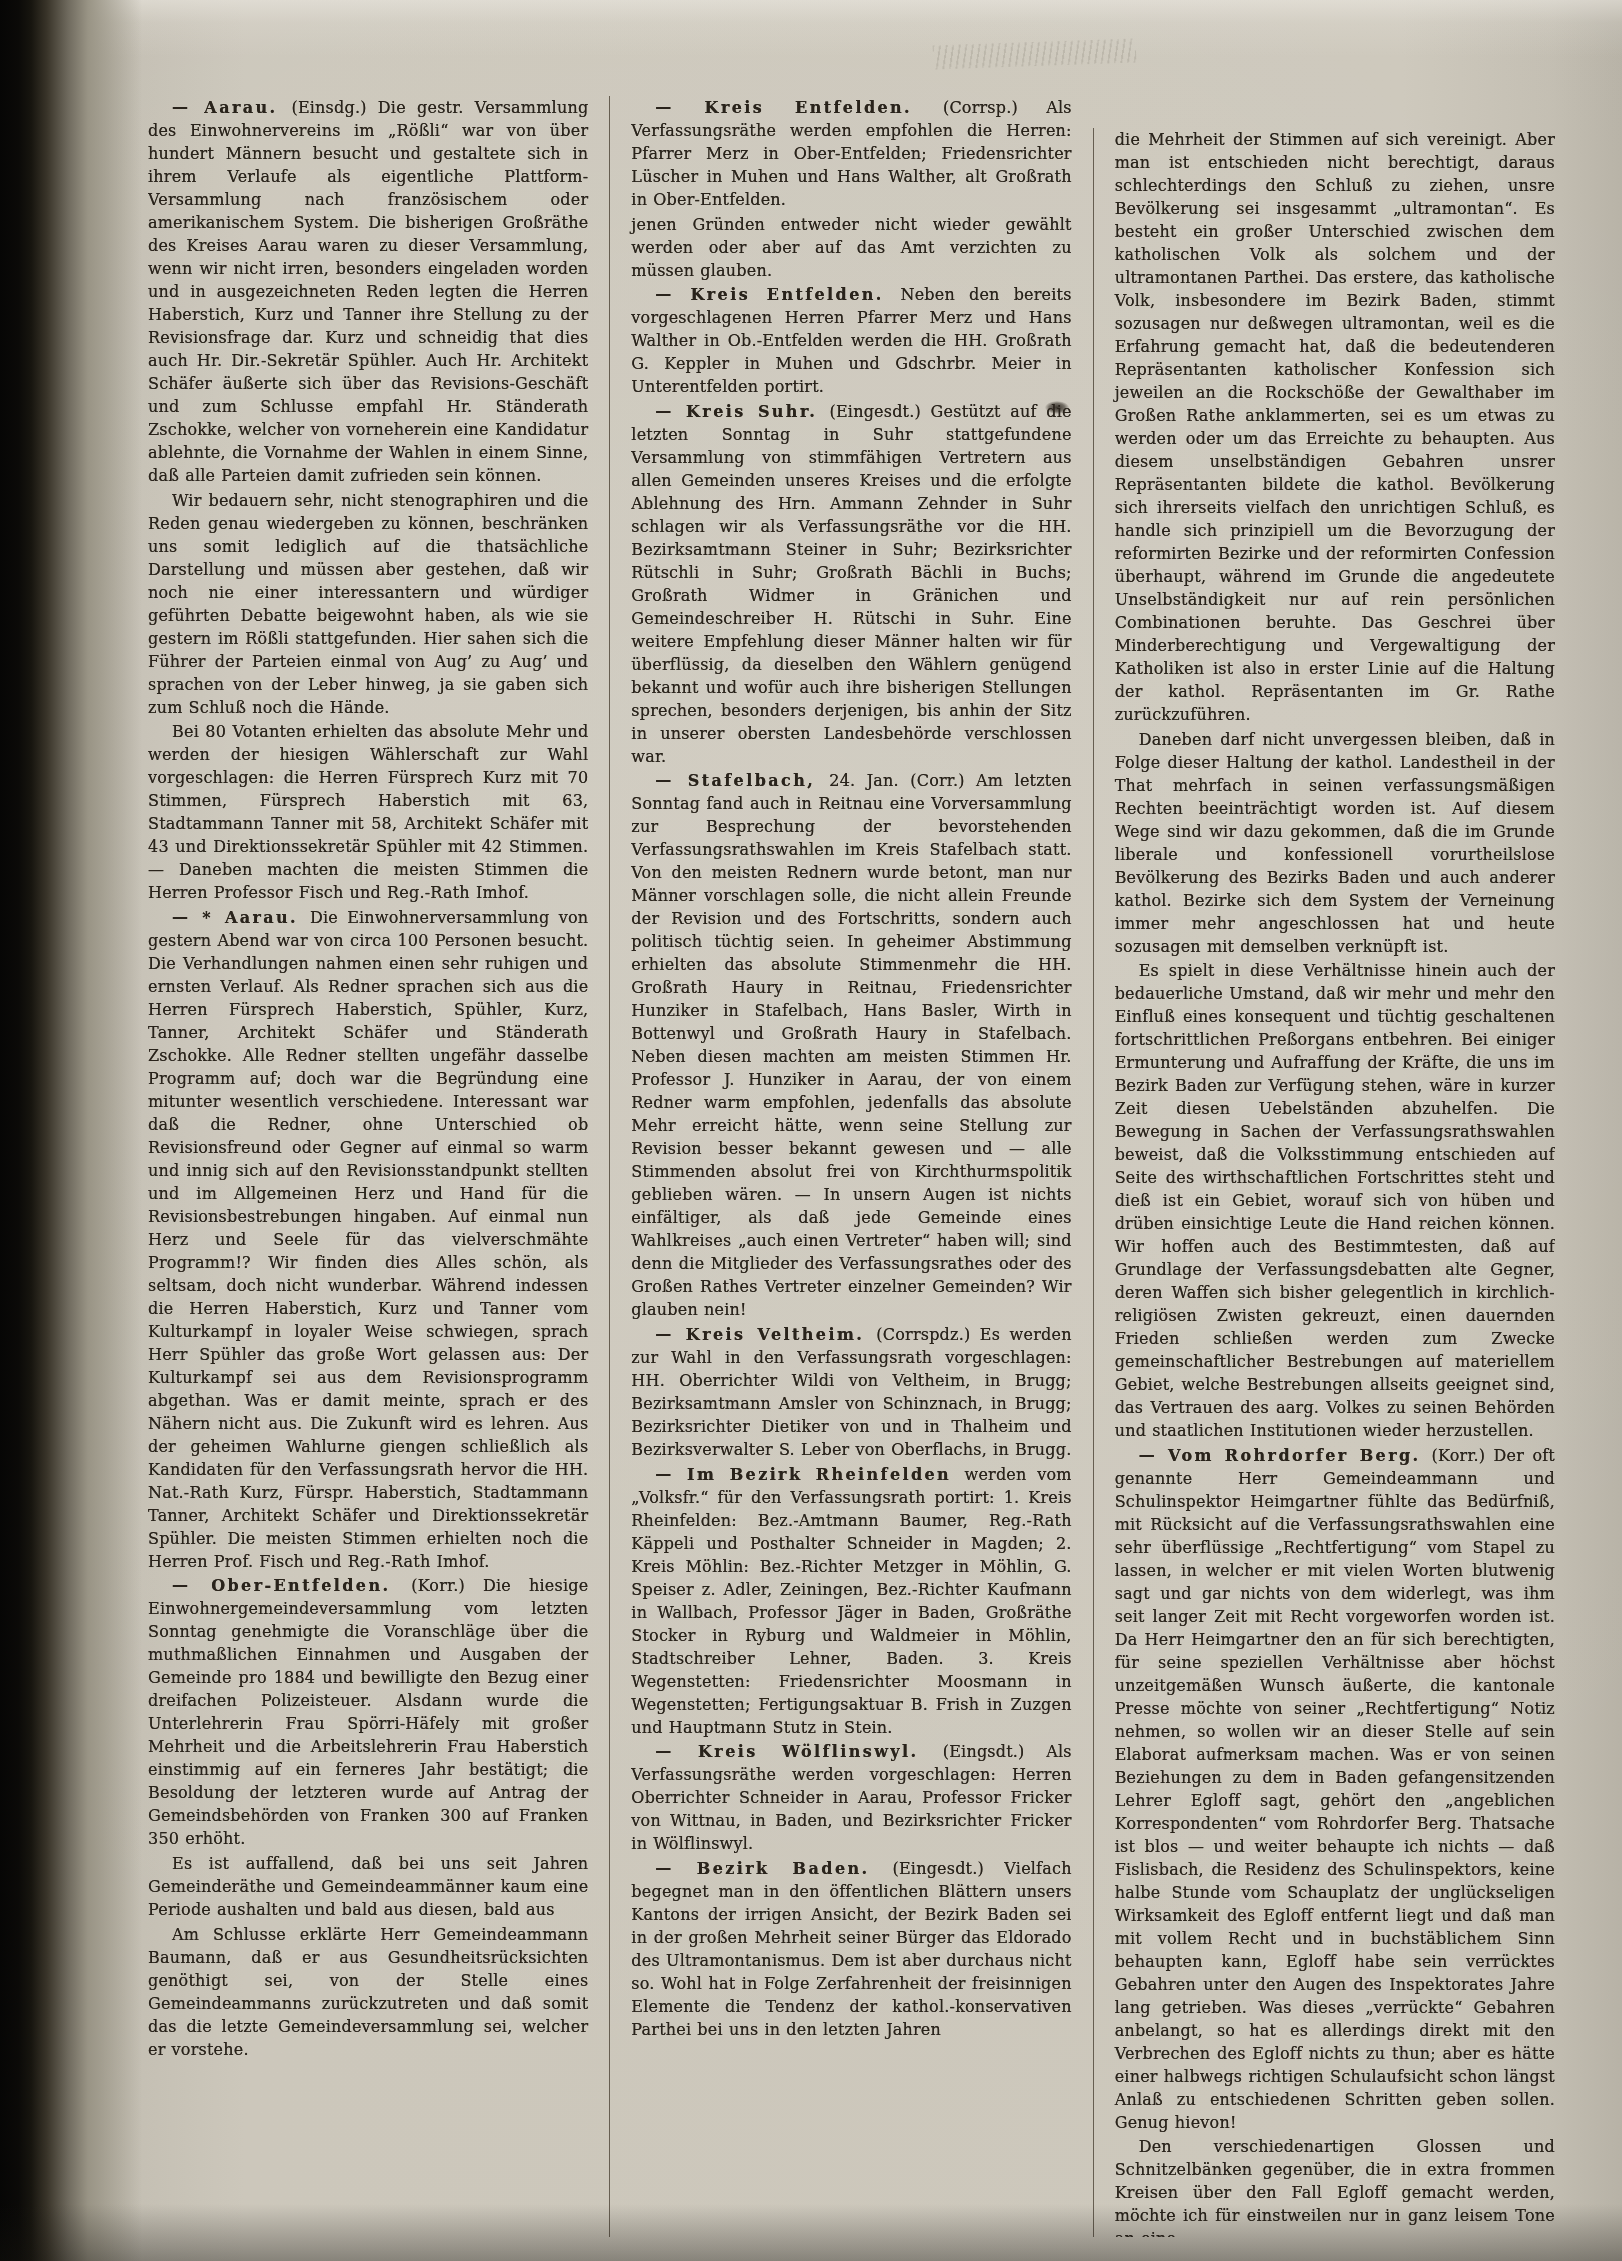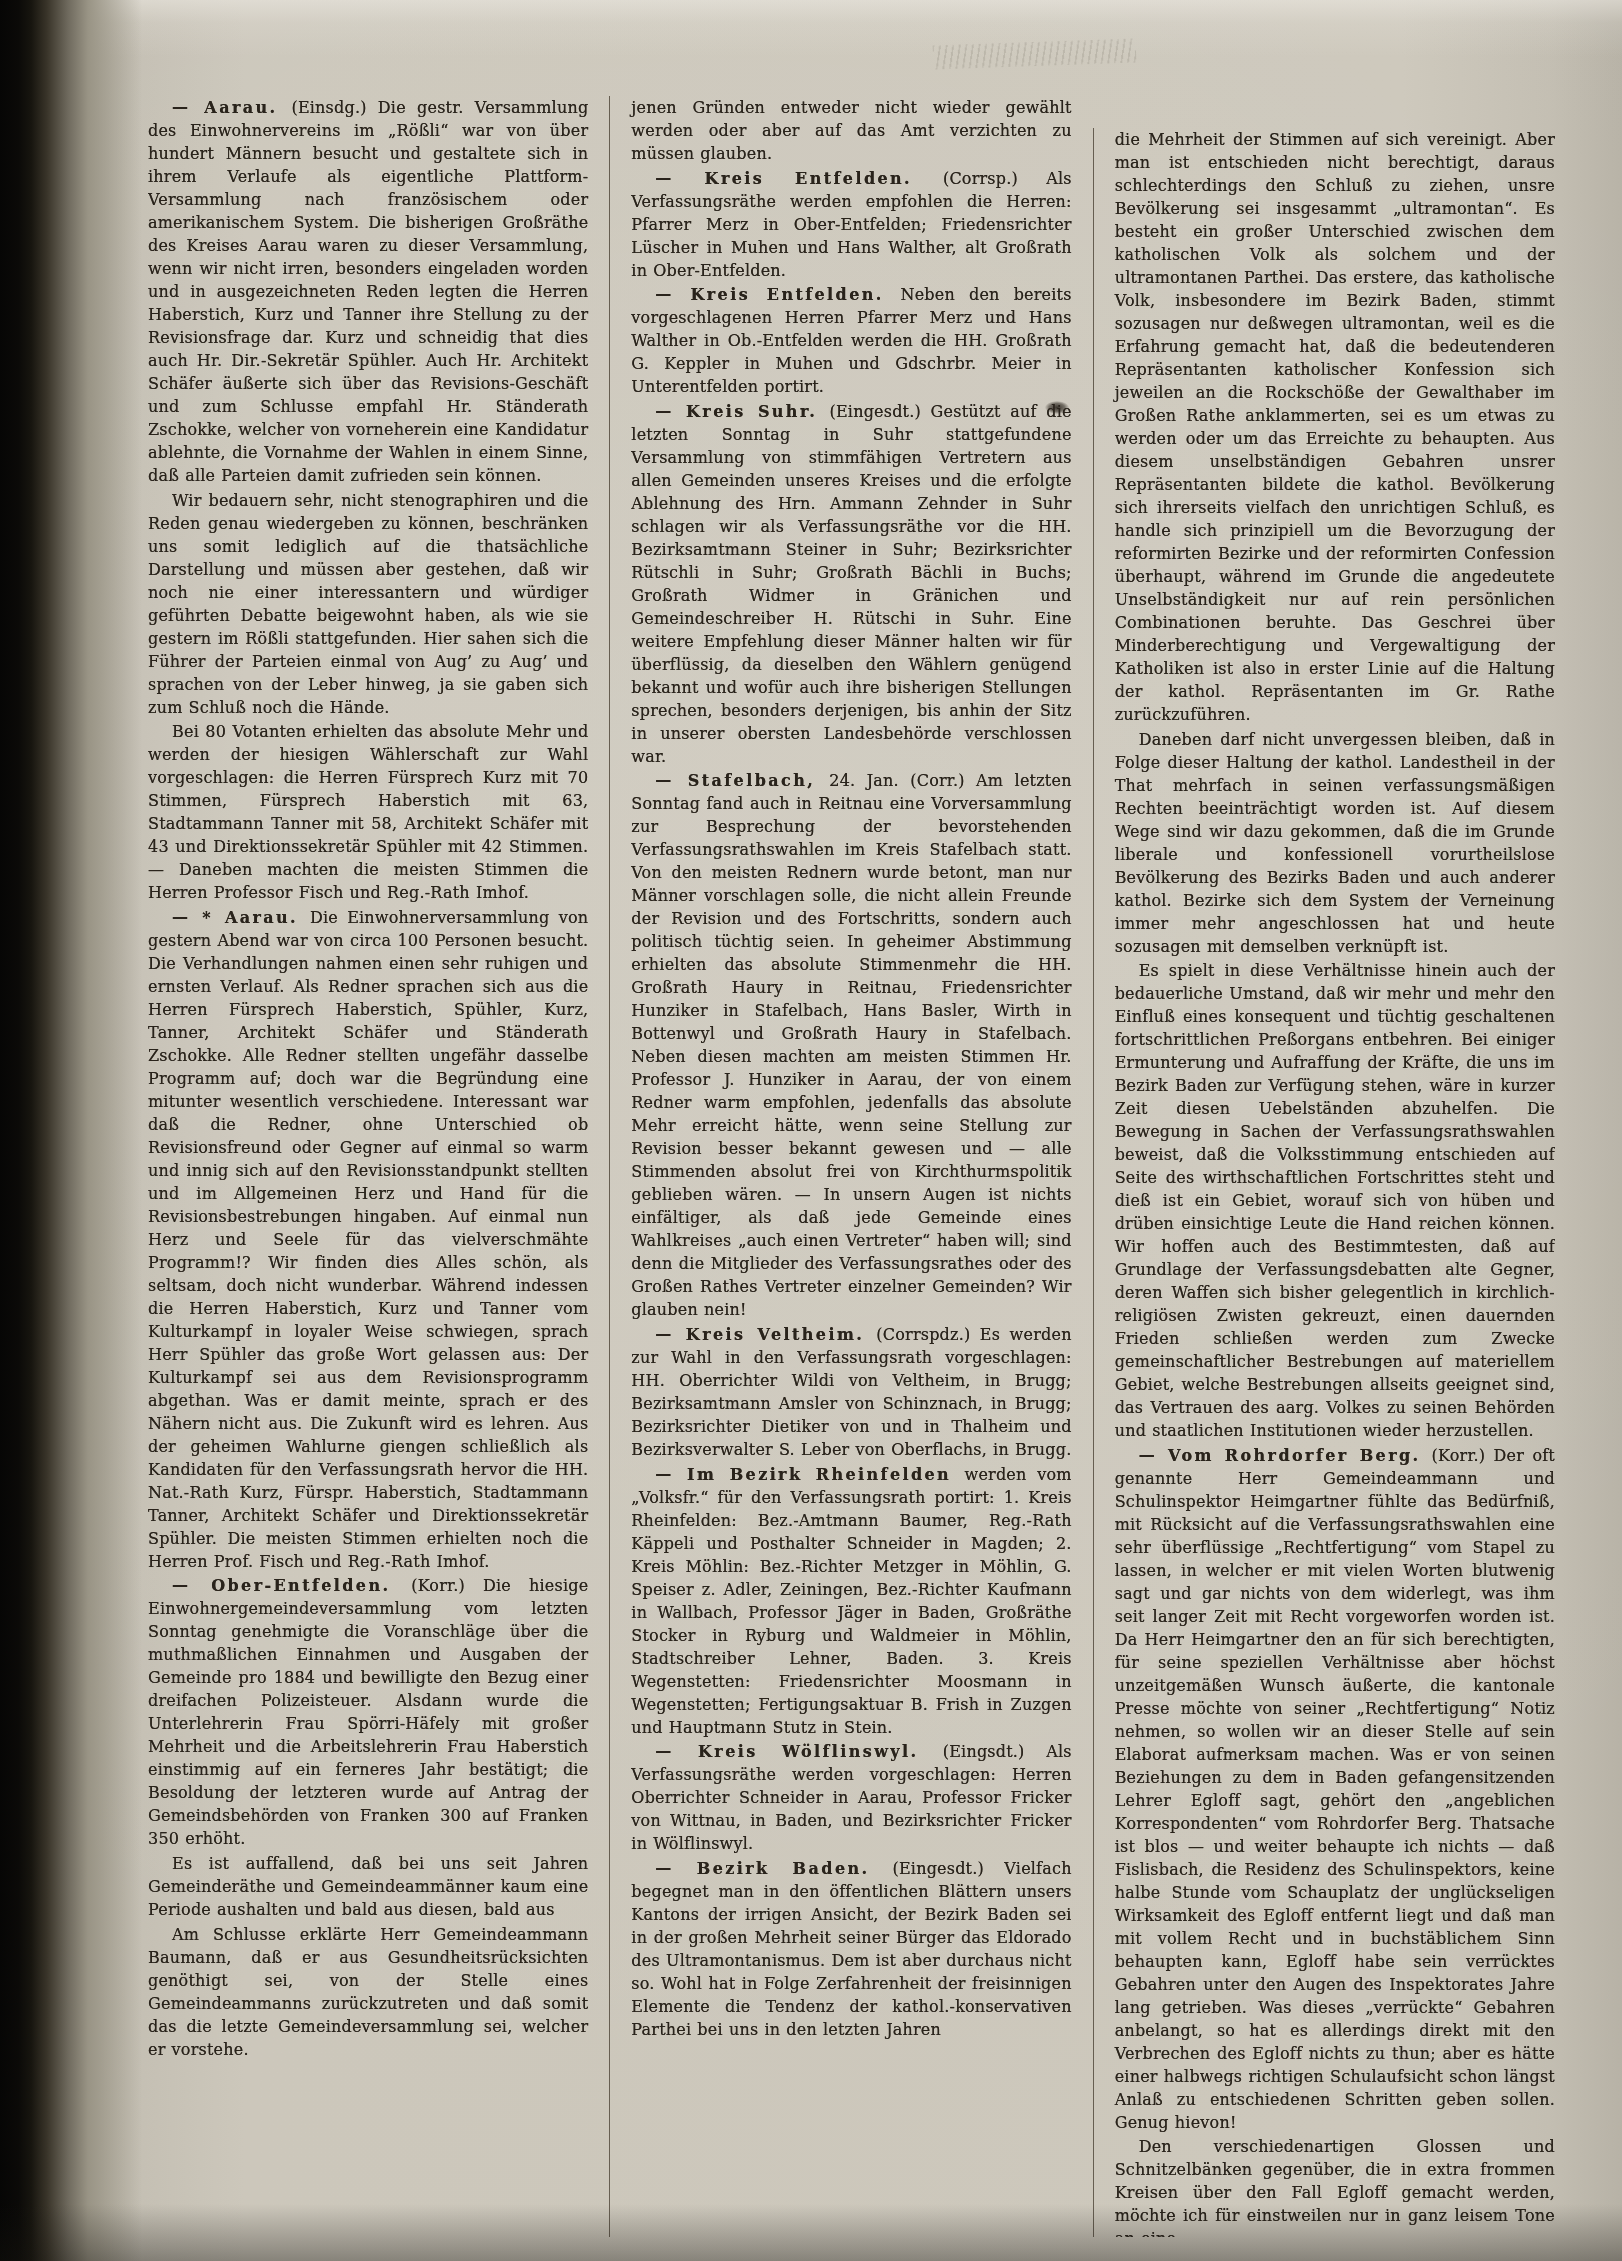--- a/index.html
+++ b/index.html
@@ -84,22 +84,22 @@
     <section class="col">
         <p class="para"><span class="lead">— Aarau. </span>(Einsdg.) Die gestr. Versammlung des Einwohnervereins im „Rößli“ war von über hundert Männern besucht und gestaltete sich in ihrem Verlaufe als eigentliche Plattform-Versammlung nach französischem oder amerikanischem System. Die bisherigen Großräthe des Kreises Aarau waren zu dieser Versammlung, wenn wir nicht irren, besonders eingeladen worden und in ausgezeichneten Reden legten die Herren Haberstich, Kurz und Tanner ihre Stellung zu der Revisionsfrage dar. Kurz und schneidig that dies auch Hr. Dir.-Sekretär Spühler. Auch Hr. Architekt Schäfer äußerte sich über das Revisions-Geschäft und zum Schlusse empfahl Hr. Ständerath Zschokke, welcher von vorneherein eine Kandidatur ablehnte, die Vornahme der Wahlen in einem Sinne, daß alle Parteien damit zufrieden sein können.</p>
         <p class="para">Wir bedauern sehr, nicht stenographiren und die Reden genau wiedergeben zu können, beschränken uns somit lediglich auf die thatsächliche Darstellung und müssen aber gestehen, daß wir noch nie einer interessantern und würdiger geführten Debatte beigewohnt haben, als wie sie gestern im Rößli stattgefunden. Hier sahen sich die Führer der Parteien einmal von Aug’ zu Aug’ und sprachen von der Leber hinweg, ja sie gaben sich zum Schluß noch die Hände.</p>
         <p class="para">Bei 80 Votanten erhielten das absolute Mehr und werden der hiesigen Wählerschaft zur Wahl vorgeschlagen: die Herren Fürsprech Kurz mit 70 Stimmen, Fürsprech Haberstich mit 63, Stadtammann Tanner mit 58, Architekt Schäfer mit 43 und Direktionssekretär Spühler mit 42 Stimmen. — Daneben machten die meisten Stimmen die Herren Professor Fisch und Reg.-Rath Imhof.</p>
         <p class="para"><span class="lead">— * Aarau. </span>Die Einwohnerversammlung von gestern Abend war von circa 100 Personen besucht. Die Verhandlungen nahmen einen sehr ruhigen und ernsten Verlauf. Als Redner sprachen sich aus die Herren Fürsprech Haberstich, Spühler, Kurz, Tanner, Architekt Schäfer und Ständerath Zschokke. Alle Redner stellten ungefähr dasselbe Programm auf; doch war die Begründung eine mitunter wesentlich verschiedene. Interessant war daß die Redner, ohne Unterschied ob Revisionsfreund oder Gegner auf einmal so warm und innig sich auf den Revisionsstandpunkt stellten und im Allgemeinen Herz und Hand für die Revisionsbestrebungen hingaben. Auf einmal nun Herz und Seele für das vielverschmähte Programm!? Wir finden dies Alles schön, als seltsam, doch nicht wunderbar. Während indessen die Herren Haberstich, Kurz und Tanner vom Kulturkampf in loyaler Weise schwiegen, sprach Herr Spühler das große Wort gelassen aus: Der Kulturkampf sei aus dem Revisionsprogramm abgethan. Was er damit meinte, sprach er des Nähern nicht aus. Die Zukunft wird es lehren. Aus der geheimen Wahlurne giengen schließlich als Kandidaten für den Verfassungsrath hervor die HH. Nat.-Rath Kurz, Fürspr. Haberstich, Stadtammann Tanner, Architekt Schäfer und Direktionssekretär Spühler. Die meisten Stimmen erhielten noch die Herren Prof. Fisch und Reg.-Rath Imhof.</p>
         <p class="para"><span class="lead">— Ober-Entfelden. </span>(Korr.) Die hiesige Einwohnergemeindeversammlung vom letzten Sonntag genehmigte die Voranschläge über die muthmaßlichen Einnahmen und Ausgaben der Gemeinde pro 1884 und bewilligte den Bezug einer dreifachen Polizeisteuer. Alsdann wurde die Unterlehrerin Frau Spörri-Häfely mit großer Mehrheit und die Arbeitslehrerin Frau Haberstich einstimmig auf ein ferneres Jahr bestätigt; die Besoldung der letzteren wurde auf Antrag der Gemeindsbehörden von Franken 300 auf Franken 350 erhöht.</p>
         <p class="para">Es ist auffallend, daß bei uns seit Jahren Gemeinderäthe und Gemeindeammänner kaum eine Periode aushalten und bald aus diesen, bald aus</p>
         <p class="para">Am Schlusse erklärte Herr Gemeindeammann Baumann, daß er aus Gesundheitsrücksichten genöthigt sei, von der Stelle eines Gemeindeammanns zurückzutreten und daß somit das die letzte Gemeindeversammlung sei, welcher er vorstehe.</p>
       </section>
     <section class="col">
+        <p class="para"><span class="lead">— Kreis Entfelden. </span>(Corrsp.) Als Verfassungsräthe werden empfohlen die Herren: Pfarrer Merz in Ober-Entfelden; Friedensrichter Lüscher in Muhen und Hans Walther, alt Großrath in Ober-Entfelden.</p>
         <p class="para noindent">jenen Gründen entweder nicht wieder gewählt werden oder aber auf das Amt verzichten zu müssen glauben.</p>
-        <p class="para"><span class="lead">— Kreis Entfelden. </span>(Corrsp.) Als Verfassungsräthe werden empfohlen die Herren: Pfarrer Merz in Ober-Entfelden; Friedensrichter Lüscher in Muhen und Hans Walther, alt Großrath in Ober-Entfelden.</p>
         <p class="para"><span class="lead">— Kreis Entfelden. </span>Neben den bereits vorgeschlagenen Herren Pfarrer Merz und Hans Walther in Ob.-Entfelden werden die HH. Großrath G. Keppler in Muhen und Gdschrbr. Meier in Unterentfelden portirt.</p>
         <p class="para"><span class="lead">— Kreis Suhr. </span>(Eingesdt.) Gestützt auf die letzten Sonntag in Suhr stattgefundene Versammlung von stimmfähigen Vertretern aus allen Gemeinden unseres Kreises und die erfolgte Ablehnung des Hrn. Ammann Zehnder in Suhr schlagen wir als Verfassungsräthe vor die HH. Bezirksamtmann Steiner in Suhr; Bezirksrichter Rütschli in Suhr; Großrath Bächli in Buchs; Großrath Widmer in Gränichen und Gemeindeschreiber H. Rütschi in Suhr. Eine weitere Empfehlung dieser Männer halten wir für überflüssig, da dieselben den Wählern genügend bekannt und wofür auch ihre bisherigen Stellungen sprechen, besonders derjenigen, bis anhin der Sitz in unserer obersten Landesbehörde verschlossen war.</p>
         <p class="para"><span class="lead">— Stafelbach, </span>24. Jan. (Corr.) Am letzten Sonntag fand auch in Reitnau eine Vorversammlung zur Besprechung der bevorstehenden Verfassungsrathswahlen im Kreis Stafelbach statt. Von den meisten Rednern wurde betont, man nur Männer vorschlagen solle, die nicht allein Freunde der Revision und des Fortschritts, sondern auch politisch tüchtig seien. In geheimer Abstimmung erhielten das absolute Stimmenmehr die HH. Großrath Haury in Reitnau, Friedensrichter Hunziker in Stafelbach, Hans Basler, Wirth in Bottenwyl und Großrath Haury in Stafelbach. Neben diesen machten am meisten Stimmen Hr. Professor J. Hunziker in Aarau, der von einem Redner warm empfohlen, jedenfalls das absolute Mehr erreicht hätte, wenn seine Stellung zur Revision besser bekannt gewesen und — alle Stimmenden absolut frei von Kirchthurmspolitik geblieben wären. — In unsern Augen ist nichts einfältiger, als daß jede Gemeinde eines Wahlkreises „auch einen Vertreter“ haben will; sind denn die Mitglieder des Verfassungsrathes oder des Großen Rathes Vertreter einzelner Gemeinden? Wir glauben nein!</p>
         <p class="para"><span class="lead">— Kreis Veltheim. </span>(Corrspdz.) Es werden zur Wahl in den Verfassungsrath vorgeschlagen: HH. Oberrichter Wildi von Veltheim, in Brugg; Bezirksamtmann Amsler von Schinznach, in Brugg; Bezirksrichter Dietiker von und in Thalheim und Bezirksverwalter S. Leber von Oberflachs, in Brugg.</p>
         <p class="para"><span class="lead">— Im Bezirk Rheinfelden </span>werden vom „Volksfr.“ für den Verfassungsrath portirt: 1. Kreis Rheinfelden: Bez.-Amtmann Baumer, Reg.-Rath Käppeli und Posthalter Schneider in Magden; 2. Kreis Möhlin: Bez.-Richter Metzger in Möhlin, G. Speiser z. Adler, Zeiningen, Bez.-Richter Kaufmann in Wallbach, Professor Jäger in Baden, Großräthe Stocker in Ryburg und Waldmeier in Möhlin, Stadtschreiber Lehner, Baden. 3. Kreis Wegenstetten: Friedensrichter Moosmann in Wegenstetten; Fertigungsaktuar B. Frish in Zuzgen und Hauptmann Stutz in Stein.</p>
         <p class="para"><span class="lead">— Kreis Wölflinswyl. </span>(Eingsdt.) Als Verfassungsräthe werden vorgeschlagen: Herren Oberrichter Schneider in Aarau, Professor Fricker von Wittnau, in Baden, und Bezirksrichter Fricker in Wölflinswyl.</p>
         <p class="para"><span class="lead">— Bezirk Baden. </span>(Eingesdt.) Vielfach begegnet man in den öffentlichen Blättern unsers Kantons der irrigen Ansicht, der Bezirk Baden sei in der großen Mehrheit seiner Bürger das Eldorado des Ultramontanismus. Dem ist aber durchaus nicht so. Wohl hat in Folge Zerfahrenheit der freisinnigen Elemente die Tendenz der kathol.-konservativen Parthei bei uns in den letzten Jahren</p>
       </section>
     <section class="col">
         <p class="para noindent">die Mehrheit der Stimmen auf sich vereinigt. Aber man ist entschieden nicht berechtigt, daraus schlechterdings den Schluß zu ziehen, unsre Bevölkerung sei insgesammt „ultramontan“. Es besteht ein großer Unterschied zwischen dem katholischen Volk als solchem und der ultramontanen Parthei. Das erstere, das katholische Volk, insbesondere im Bezirk Baden, stimmt sozusagen nur deßwegen ultramontan, weil es die Erfahrung gemacht hat, daß die bedeutenderen Repräsentanten katholischer Konfession sich jeweilen an die Rockschöße der Gewalthaber im Großen Rathe anklammerten, sei es um etwas zu werden oder um das Erreichte zu behaupten. Aus diesem unselbständigen Gebahren unsrer Repräsentanten bildete die kathol. Bevölkerung sich ihrerseits vielfach den unrichtigen Schluß, es handle sich prinzipiell um die Bevorzugung der reformirten Bezirke und der reformirten Confession überhaupt, während im Grunde die angedeutete Unselbständigkeit nur auf rein persönlichen Combinationen beruhte. Das Geschrei über Minderberechtigung und Vergewaltigung der Katholiken ist also in erster Linie auf die Haltung der kathol. Repräsentanten im Gr. Rathe zurückzuführen.</p>

